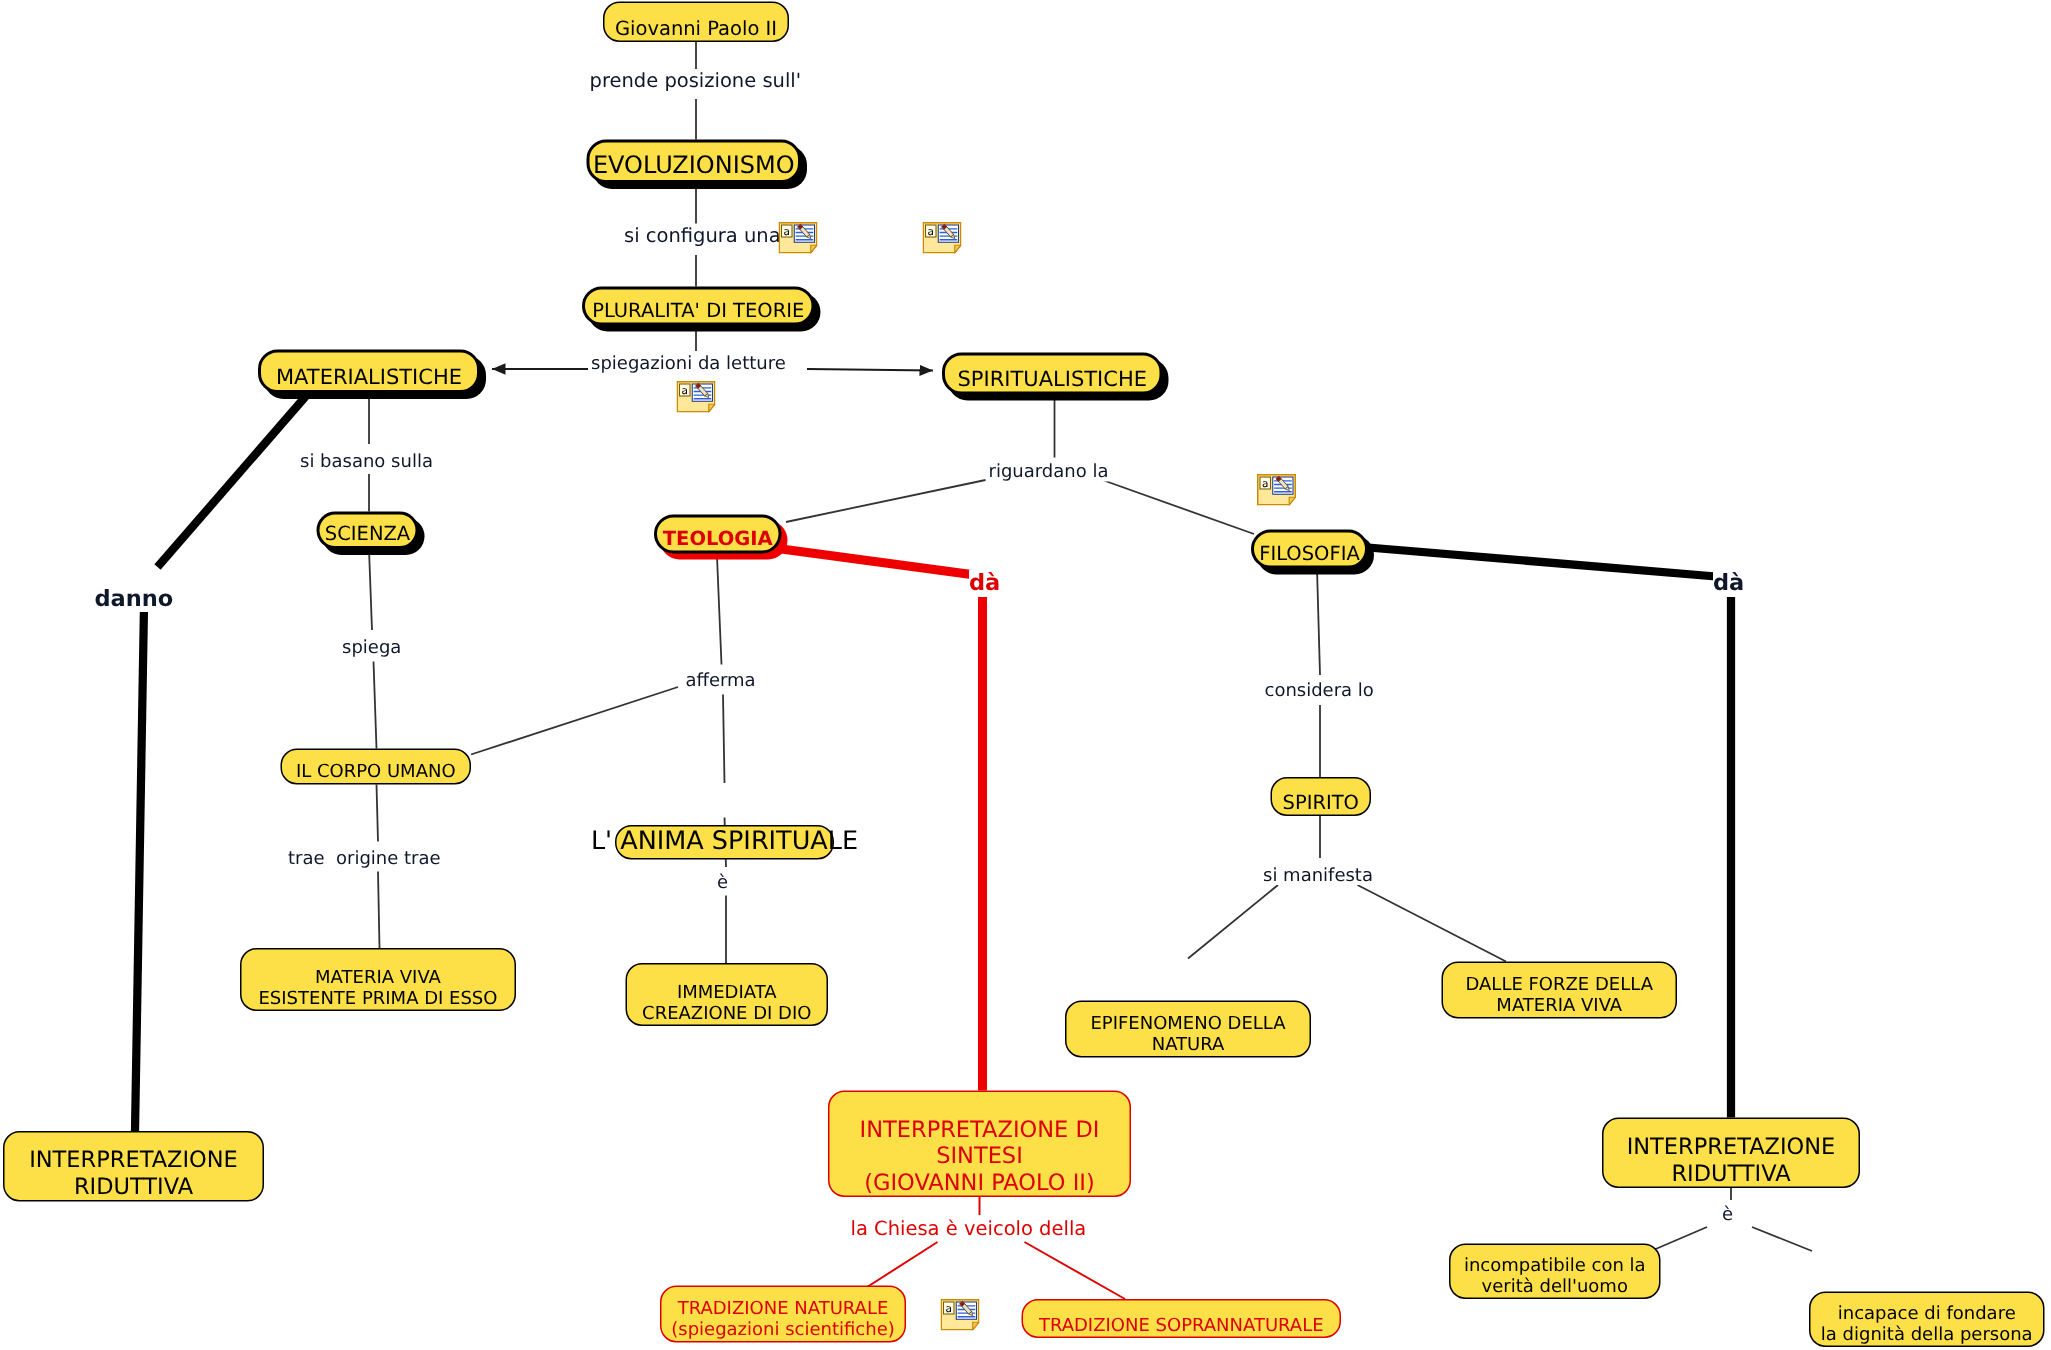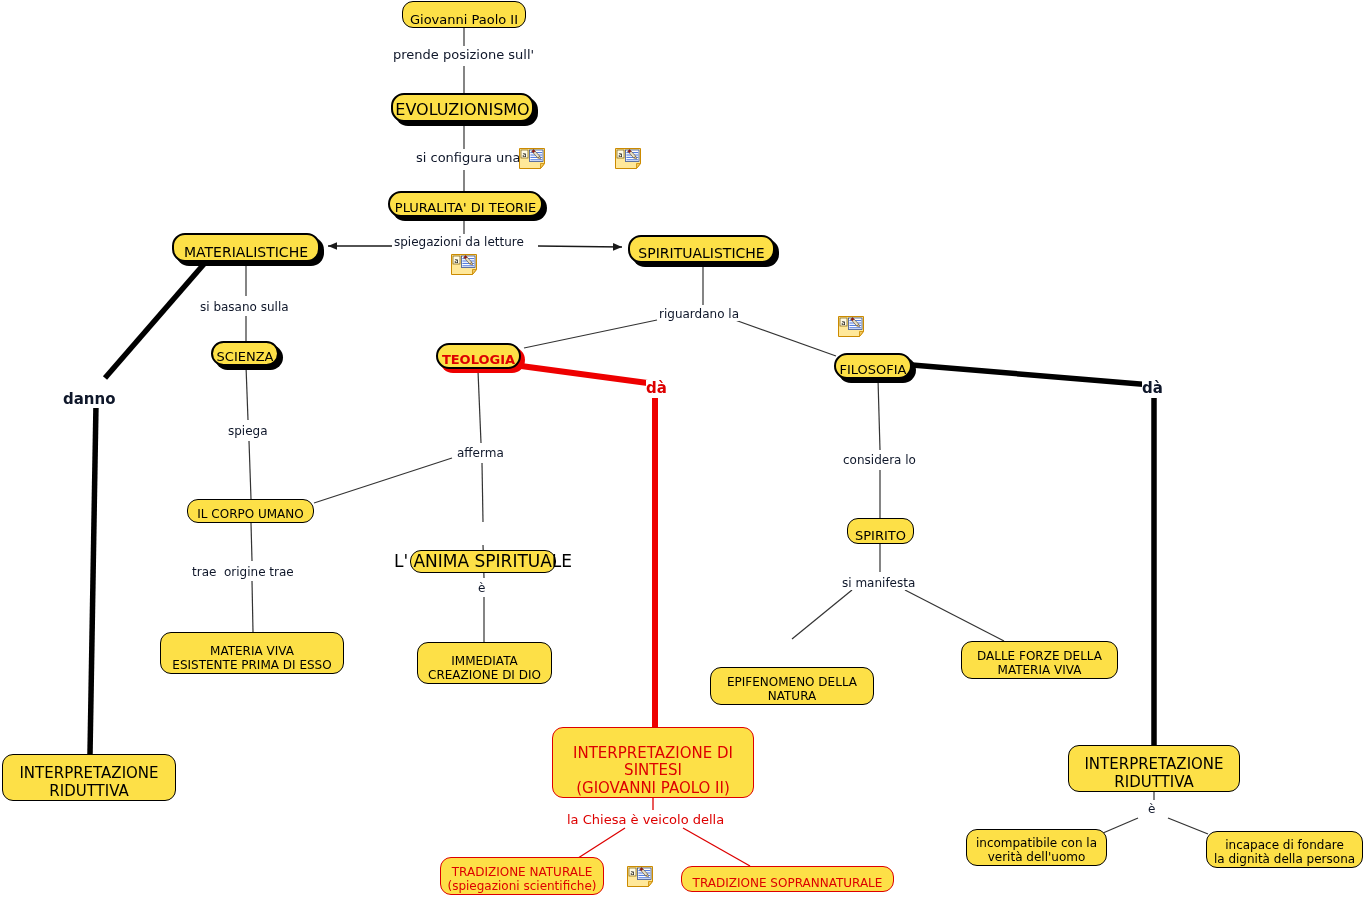--- a/index.html
+++ b/index.html
@@ -176,21 +176,21 @@
       <div class="node redline" style="left: 552px; top: 727px; width: 202px; height: 71px; font-size: 15px; color: rgb(221, 0, 0);"><span class="txt">INTERPRETAZIONE DI
 SINTESI
 (GIOVANNI PAOLO II)</span></div>
       <div class="node" style="left: 1068px; top: 745px; width: 172px; height: 47px; font-size: 15px;"><span class="txt">INTERPRETAZIONE
 RIDUTTIVA</span></div>
       <div class="node redline" style="left: 440px; top: 857px; width: 164px; height: 38px; font-size: 12px; color: rgb(221, 0, 0);"><span class="txt">TRADIZIONE NATURALE
 (spiegazioni scientifiche)</span></div>
       <div class="node redline" style="left: 681px; top: 866px; width: 213px; height: 26px; font-size: 12px; color: rgb(221, 0, 0);"><span class="txt">TRADIZIONE SOPRANNATURALE</span></div>
       <div class="node" style="left: 966px; top: 829px; width: 141px; height: 37px; font-size: 12px;"><span class="txt">incompatibile con la
 verità dell'uomo</span></div>
-      <div class="node" style="left: 1206px; top: 831px; width: 157px; height: 37px; font-size: 12px;"><span class="txt">incapace di fondare
+      <div class="node" style="left: 1206px; top: 861px; width: 157px; height: 37px; font-size: 12px;"><span class="txt">incapace di fondare
 la dignità della persona</span></div>
     </div>
 
   <div id="label-layer">
       <div class="lbl" style="left: 393px; top: 48px; font-size: 13px;">prende posizione sull'</div>
       <div class="lbl" style="left: 416px; top: 151px; font-size: 13px;">si configura una</div>
       <div class="lbl" style="left: 394px; top: 236px; font-size: 12px;">spiegazioni da letture</div>
       <div class="lbl" style="left: 200px; top: 301px; font-size: 12px;">si basano sulla</div>
       <div class="lbl" style="left: 659px; top: 308px; font-size: 12px;">riguardano la</div>
       <div class="lbl strong" style="left: 63px; top: 391px; font-size: 15px;">danno</div>

